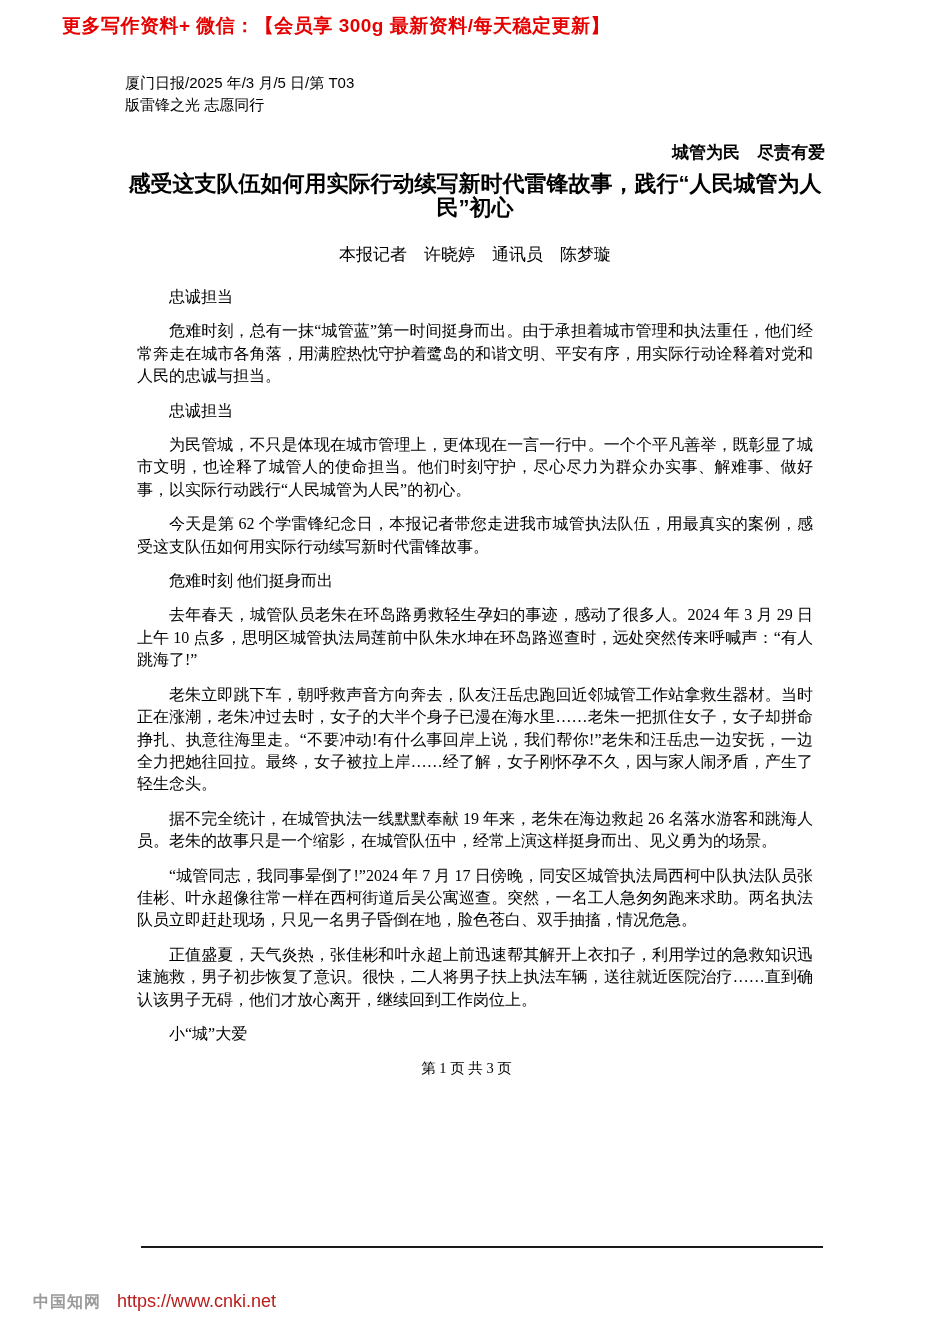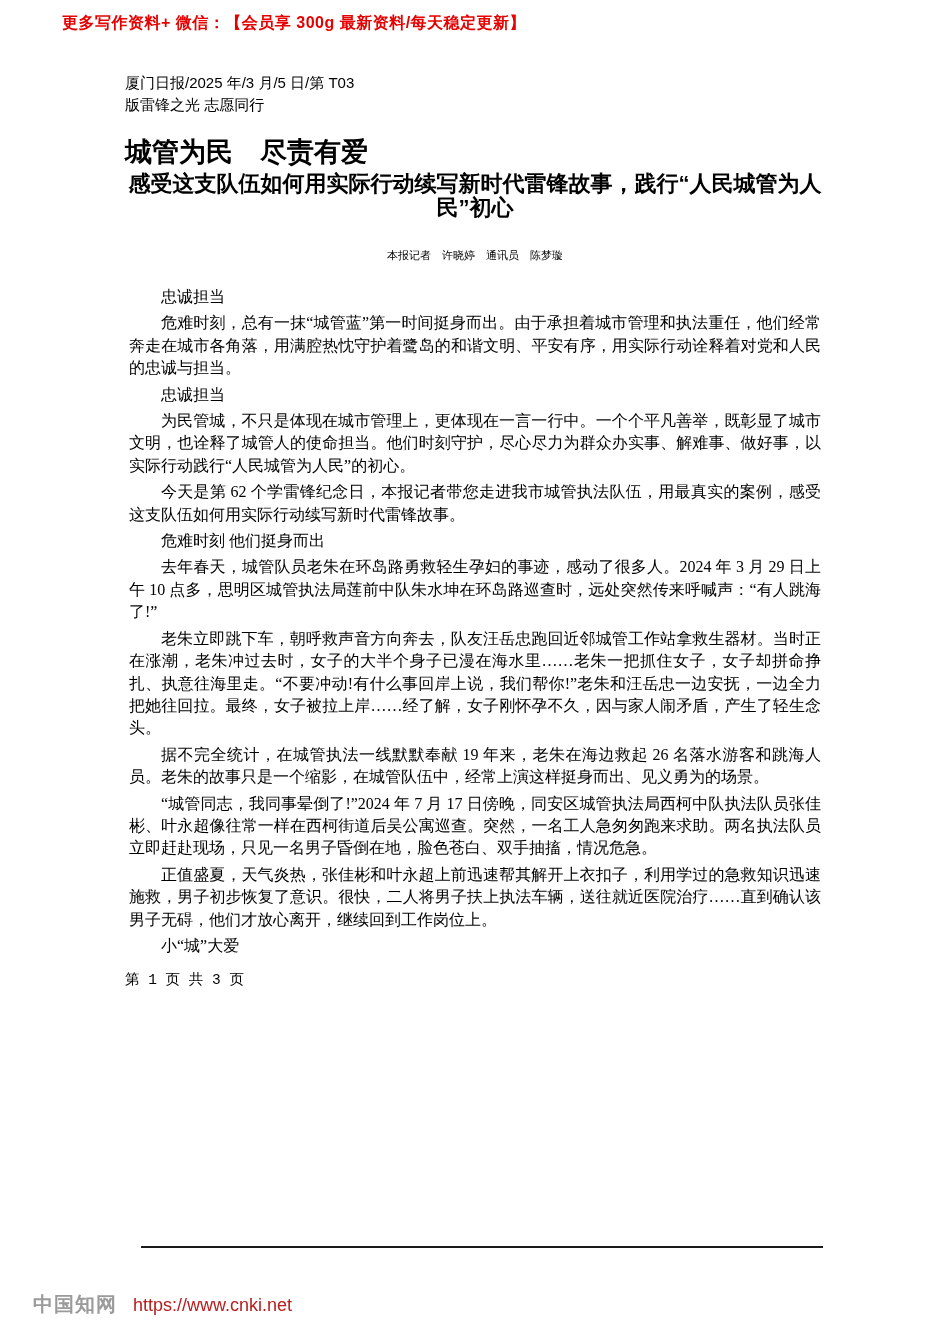--- a/index.html
+++ b/index.html
@@ -10,95 +10,95 @@
     height: 1344px;
     background: #ffffff;
     overflow: hidden;
     font-family: "Liberation Sans", "DejaVu Sans", sans-serif;
     color: #000000;
   }
   .promo-banner {
     position: absolute;
     left: 62px;
     top: 13px;
-    font-size: 16px;
+    font-size: 19px;
     font-weight: bold;
     color: #e60000;
     letter-spacing: 0.5px;
     white-space: nowrap;
   }
   .masthead {
     position: absolute;
     left: 125px;
     top: 72px;
     font-size: 15px;
     line-height: 22px;
     font-family: Liberation Sans, sans-serif;
   }
   .article {
     position: absolute;
     left: 125px;
     top: 136px;
     width: 700px;
   }
   .article-title {
-    text-align: left;
-    font-size: 27px;
+    text-align: right;
+    font-size: 17px;
     font-weight: bold;
     line-height: 33px;
   }
   .article-subtitle {
     text-align: center;
     font-size: 22px;
     font-weight: bold;
     line-height: 23.5px;
     margin-top: 3px;
   }
   .article-byline {
     text-align: center;
-    font-size: 11px;
+    font-size: 17px;
     line-height: 20px;
     margin-top: 26px;
   }
   .article-body {
     margin-top: 21px;
     font-size: 16px;
     line-height: 22.4px;
     text-align: justify;
     font-family: "Liberation Serif", "DejaVu Serif", serif;
   }
   .article-body p {
-    margin: 4px;
+    margin: 12px;
     text-indent: 2em;
   }
   .page-indicator {
-    text-align: left;
+    text-align: center;
     padding-right: 17px;
     margin-top: 13px;
     font-size: 14.5px;
     line-height: 20px;
-    font-family: Liberation Mono, monospace;
+    font-family: Liberation Serif, serif;
   }
   .bottom-rule {
     position: absolute;
     left: 141px;
     top: 1246px;
     width: 682px;
     height: 2px;
     background: #1a1a1a;
   }
   .watermark {
     position: absolute;
     left: 33px;
     top: 1291px;
     display: flex;
     align-items: baseline;
   }
   .watermark .site-name {
-    font-size: 20px;
+    font-size: 16px;
     font-weight: bold;
     color: #9b9b9b;
     letter-spacing: 1px;
   }
   .watermark .site-url {
     font-size: 18px;
     color: #b91c1c;
     margin-left: 16px;
   }
 </style>

